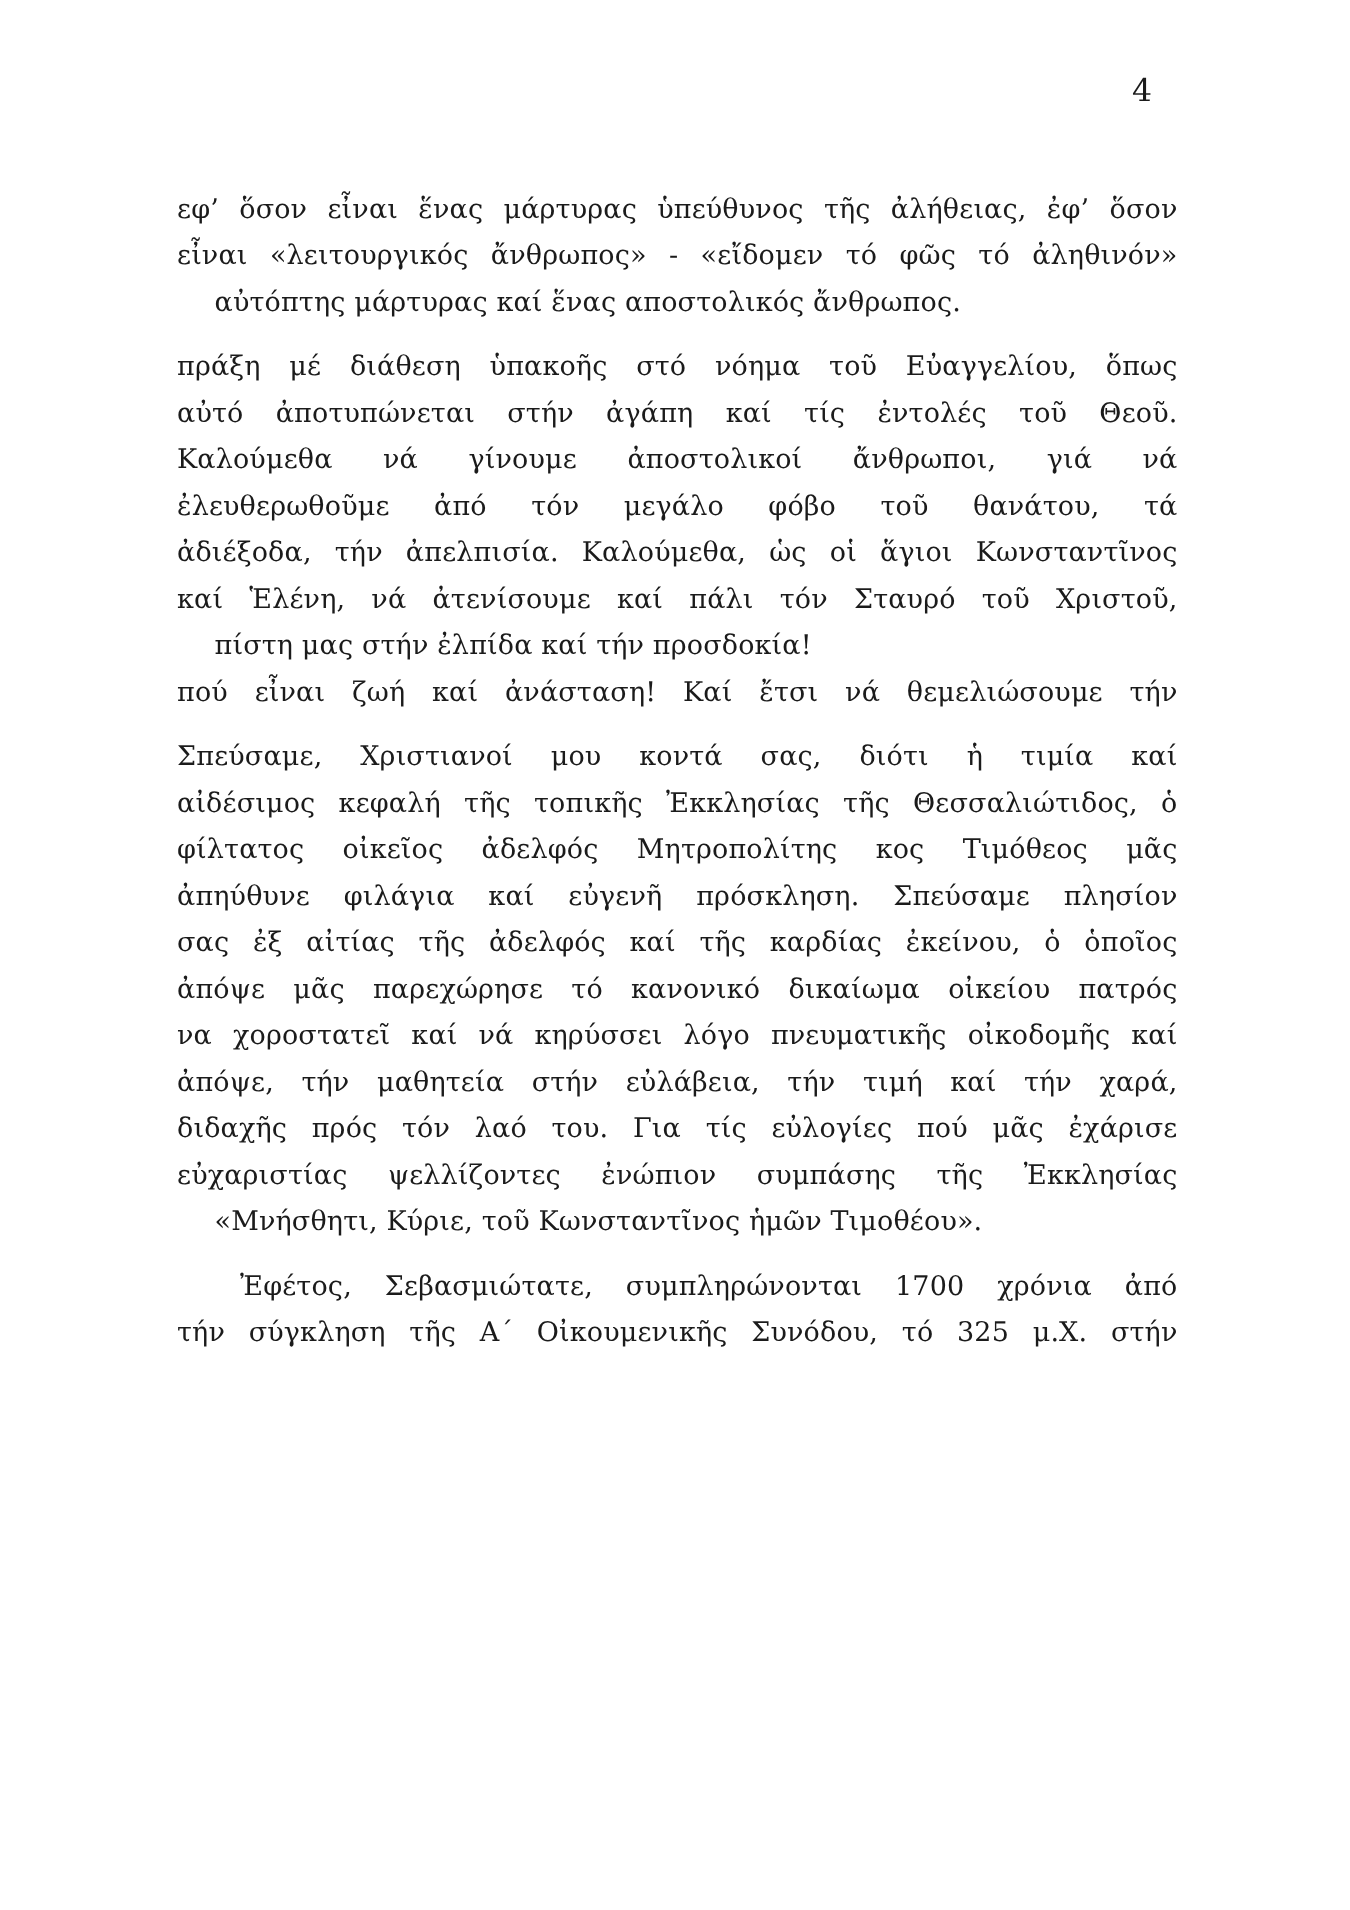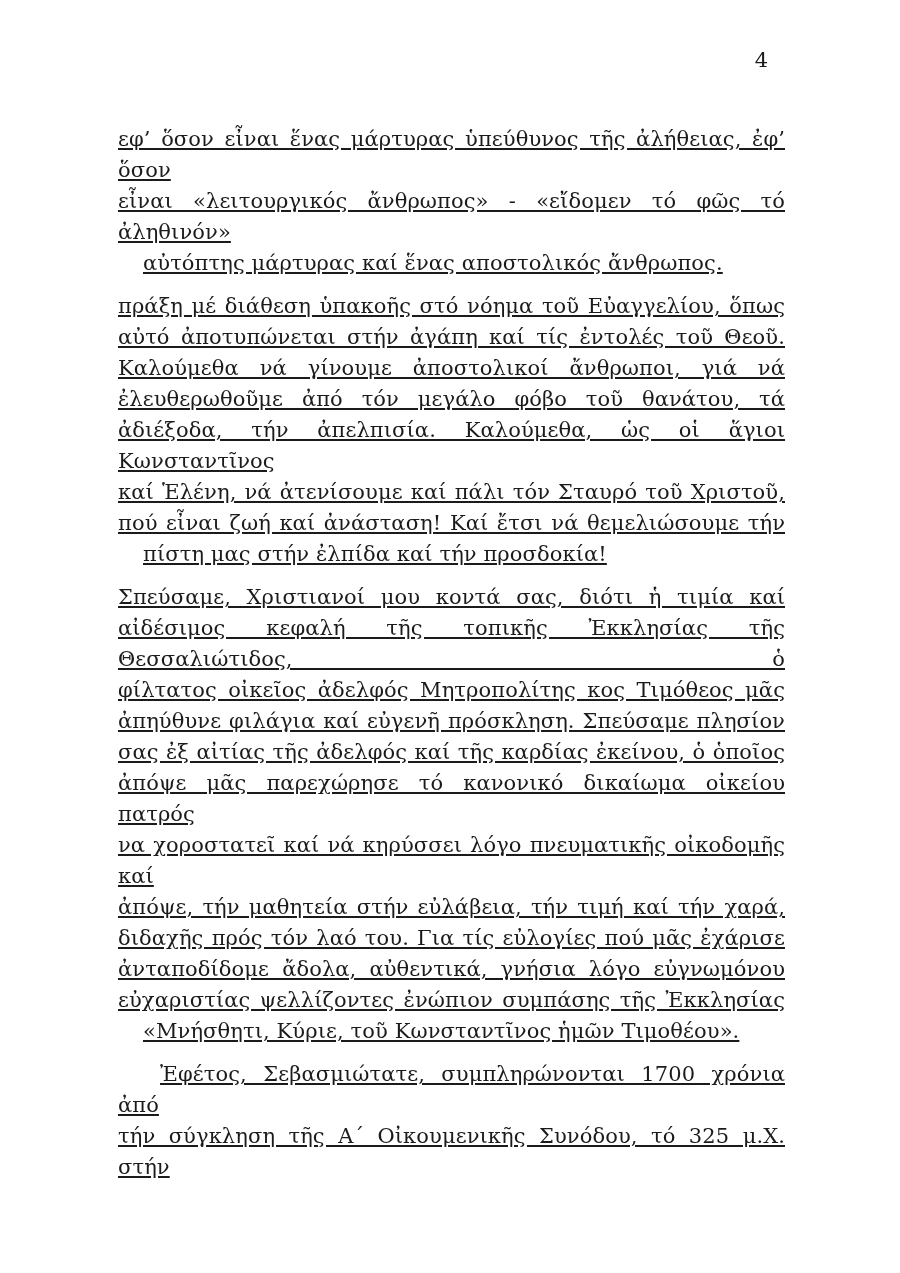--- a/index.html
+++ b/index.html
@@ -26,27 +26,26 @@
   .text-block {
     position: absolute;
     left: 118px;
     top: 124px;
     width: 667px;
   }
   .paragraph {
     margin: 0 0 12px 0;
   }
   .line {
-    font-size: 21px;
+    font-size: 18px;
     line-height: 31px;
     white-space: normal;
     text-align: justify;
     text-align-last: justify;
     letter-spacing: 0.1px;
-    text-decoration: underline;
   }
   .line.last {
     text-align-last: left;
     margin-left: 25px;
   }
   .line.indent {
     text-indent: 42px;
   }
 </style>
 </head>
@@ -60,34 +59,33 @@
         <div class="line">εἶναι «λειτουργικός ἄνθρωπος» - «εἴδομεν τό φῶς τό ἀληθινόν»</div>
         <div class="line last">αὐτόπτης μάρτυρας καί ἕνας αποστολικός ἄνθρωπος.</div>
       </div>
       <div class="paragraph">
         <div class="line">πράξη μέ διάθεση ὑπακοῆς στό νόημα τοῦ Εὐαγγελίου, ὅπως</div>
         <div class="line">αὐτό ἀποτυπώνεται στήν ἀγάπη καί τίς ἐντολές τοῦ Θεοῦ.</div>
         <div class="line">Καλούμεθα νά γίνουμε ἀποστολικοί ἄνθρωποι, γιά νά</div>
         <div class="line">ἐλευθερωθοῦμε ἀπό τόν μεγάλο φόβο τοῦ θανάτου, τά</div>
         <div class="line">ἀδιέξοδα, τήν ἀπελπισία. Καλούμεθα, ὡς οἱ ἅγιοι Κωνσταντῖνος</div>
         <div class="line">καί Ἑλένη, νά ἀτενίσουμε καί πάλι τόν Σταυρό τοῦ Χριστοῦ,</div>
+        <div class="line last">πίστη μας στήν ἐλπίδα καί τήν προσδοκία!</div>
         <div class="line">πού εἶναι ζωή καί ἀνάσταση! Καί ἔτσι νά θεμελιώσουμε τήν</div>
-        <div class="line last">πίστη μας στήν ἐλπίδα καί τήν προσδοκία!</div>
       </div>
       <div class="paragraph">
         <div class="line">Σπεύσαμε, Χριστιανοί μου κοντά σας, διότι ἡ τιμία καί</div>
         <div class="line">αἰδέσιμος κεφαλή τῆς τοπικῆς Ἐκκλησίας τῆς Θεσσαλιώτιδος, ὁ</div>
         <div class="line">φίλτατος οἰκεῖος ἀδελφός Μητροπολίτης κος Τιμόθεος μᾶς</div>
         <div class="line">ἀπηύθυνε φιλάγια καί εὐγενῆ πρόσκληση. Σπεύσαμε πλησίον</div>
         <div class="line">σας ἐξ αἰτίας τῆς ἀδελφός καί τῆς καρδίας ἐκείνου, ὁ ὁποῖος</div>
         <div class="line">ἀπόψε μᾶς παρεχώρησε τό κανονικό δικαίωμα οἰκείου πατρός</div>
         <div class="line">να χοροστατεῖ καί νά κηρύσσει λόγο πνευματικῆς οἰκοδομῆς καί</div>
         <div class="line">ἀπόψε, τήν μαθητεία στήν εὐλάβεια, τήν τιμή καί τήν χαρά,</div>
         <div class="line">διδαχῆς πρός τόν λαό του. Για τίς εὐλογίες πού μᾶς ἐχάρισε</div>
-        <div class="line">ἀνταποδίδομε ἄδολα, αὐθεντικά, γνήσια λόγο εὐγνωμόνου</div>
         <div class="line">εὐχαριστίας ψελλίζοντες ἐνώπιον συμπάσης τῆς Ἐκκλησίας</div>
         <div class="line last">«Μνήσθητι, Κύριε, τοῦ Κωνσταντῖνος ἡμῶν Τιμοθέου».</div>
       </div>
       <div class="paragraph">
         <div class="line indent">Ἐφέτος, Σεβασμιώτατε, συμπληρώνονται 1700 χρόνια ἀπό</div>
         <div class="line">τήν σύγκληση τῆς Α΄ Οἰκουμενικῆς Συνόδου, τό 325 μ.Χ. στήν</div>
       </div>
     </div>
 </div>
 

